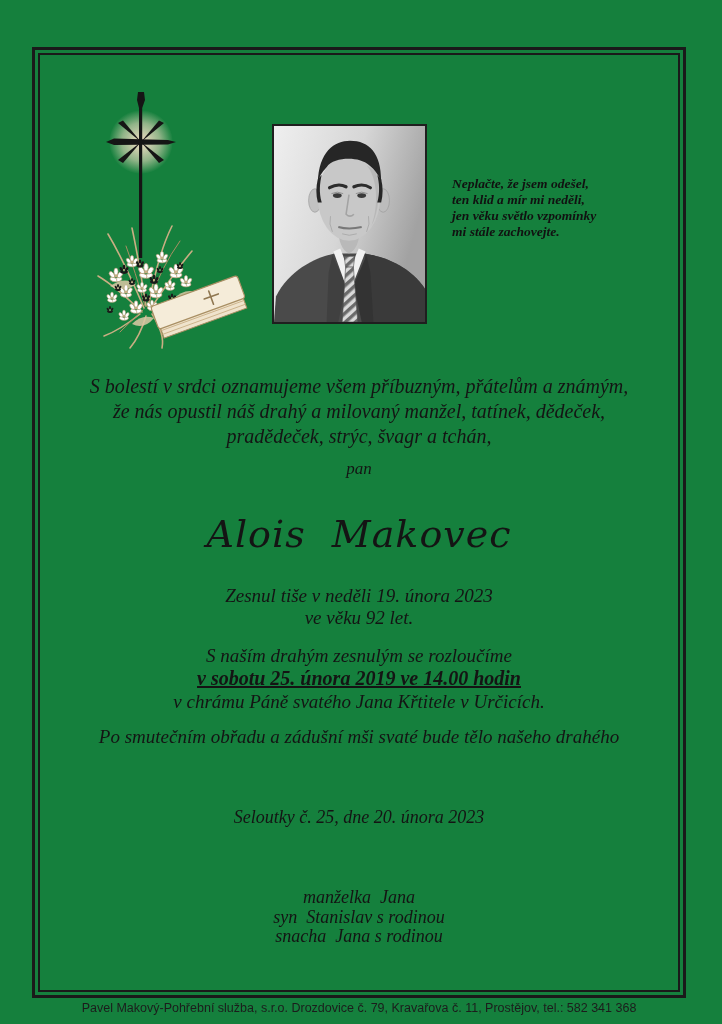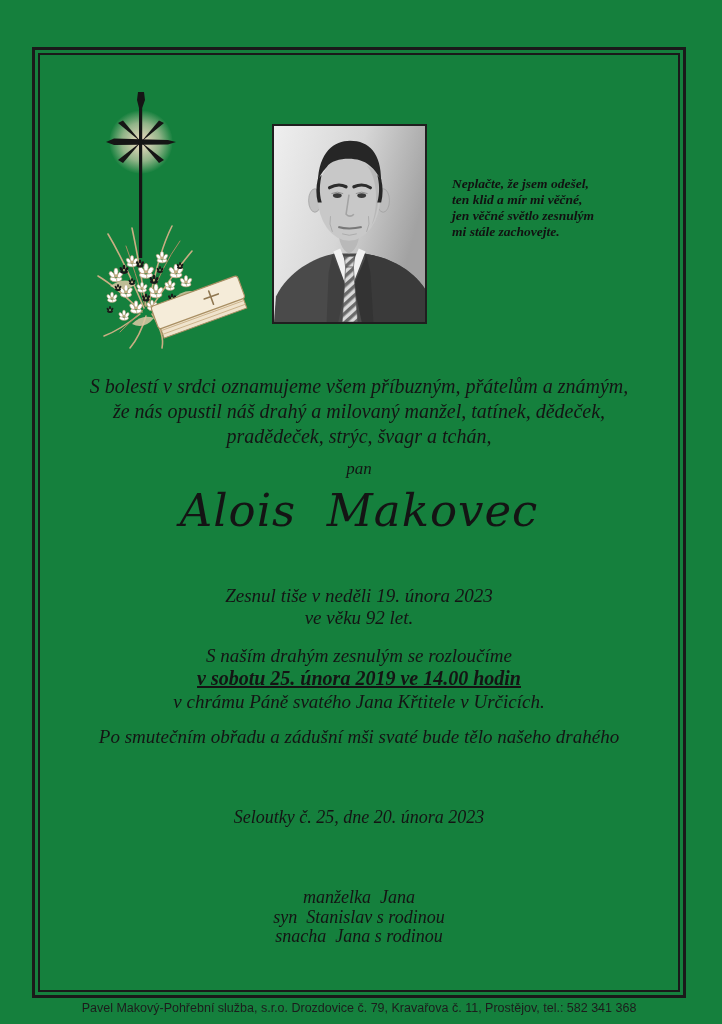--- a/index.html
+++ b/index.html
@@ -22,21 +22,21 @@
   .photo svg{width:100%;height:100%;display:block;}
   .poem{
     position:absolute;left:452px;top:176px;width:200px;
     font-size:13.5px;font-weight:bold;font-style:italic;line-height:16px;
     color:#111;
   }
   .centered{position:absolute;left:32px;width:654px;text-align:center;font-style:italic;}
   .announcement{top:374px;font-size:20px;line-height:25px;}
   .honorific{top:459px;font-size:17px;}
   .deceased-name{
-    top:484px;font-family:"DejaVu Serif",serif;font-size:45px;
+    top:512px;font-family:"DejaVu Serif",serif;font-size:38px;
     font-style:italic;white-space:pre;letter-spacing:1px;
   }
   .death{top:585px;font-size:19px;line-height:22px;}
   .farewell{top:644px;font-size:19px;line-height:23px;}
   .farewell-datetime{font-weight:bold;text-decoration:underline;font-size:20px;}
   .burial{top:726px;font-size:19px;line-height:21px;}
   .dateline{top:807px;font-size:18px;}
   .family-heading{top:861px;font-size:19px;font-weight:bold;text-decoration:underline;}
   .family-list{top:888px;font-size:18px;line-height:19.5px;}
   .family-list div{white-space:pre;}
@@ -200,22 +200,22 @@
       <path d="M66,103 Q77,106 90,103" fill="none" stroke="#787878" stroke-width="2"></path>
       <path d="M70,110 Q77,113 85,110" fill="none" stroke="#ababab" stroke-width="1"></path>
 
       <path d="M58,92 Q56,100 60,108" fill="none" stroke="#ababab" stroke-width="1"></path>
       <path d="M97,92 Q99,100 95,108" fill="none" stroke="#ababab" stroke-width="1"></path>
     </svg>
   </div>
 
   <div class="poem">
     <div>Neplačte, že jsem odešel,</div>
-    <div>ten klid a mír mi věčné,</div>
-    <div>jen věčné světlo zesnulým</div>
+    <div>ten klid a mír mi neděli,</div>
+    <div>jen věku světlo vzpomínky</div>
     <div>mi stále zachovejte.</div>
   </div>
 
   <div class="centered honorific">pan</div>
 
   <div class="centered announcement">
     <div>S bolestí v srdci oznamujeme všem příbuzným, přátelům a známým,</div>
     <div>že nás opustil náš drahý a milovaný manžel, tatínek, dědeček,</div>
     <div>pradědeček, strýc, švagr a tchán,</div>
   </div>

